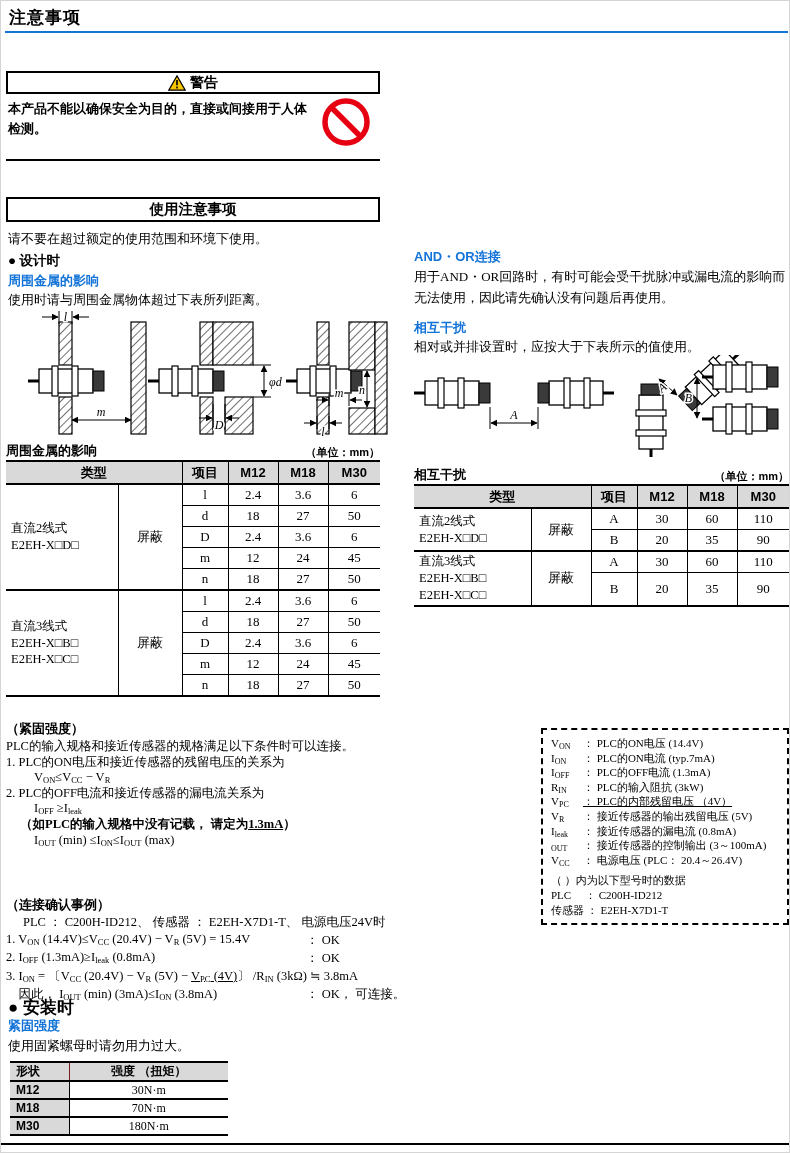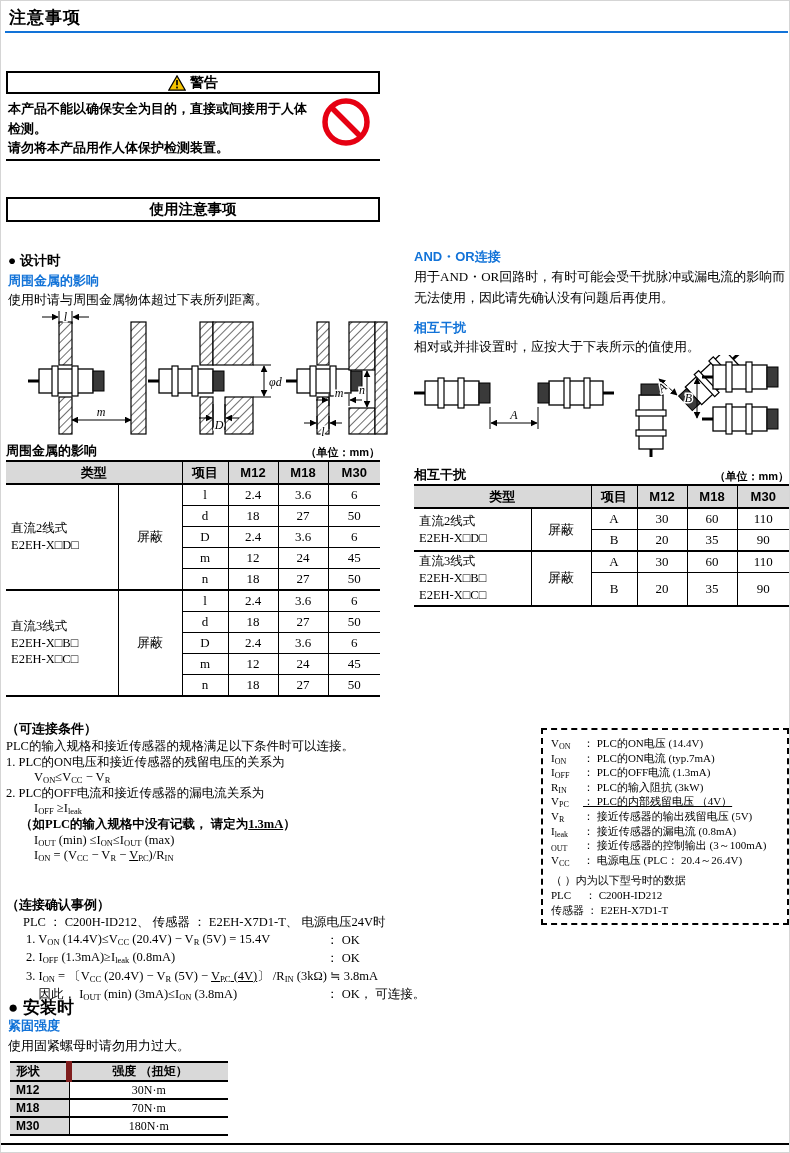--- a/index.html
+++ b/index.html
@@ -28,36 +28,36 @@
   .spec tr>*:first-child{border-left:none;}
   .spec tr>*:last-child{border-right:none;}
   .spec tbody tr.g>td{border-top:2px solid #000;}
   .spec td.type{text-align:left;padding-left:5px;font-size:12.5px;line-height:1.35;}
   .caption-row{display:flex;justify-content:space-between;align-items:flex-end;}
   .unit{font-size:11px;}
   
   .plc-lines div{font-size:12.5px;line-height:15.6px;white-space:nowrap;}
   .i1{padding-left:14px;font-weight:bold;}
   .i2{padding-left:28px;}
-  .ex-line{position:relative;font-size:12.5px;height:18px;white-space:nowrap;margin-left:20px;}
+  .ex-line{position:relative;font-size:12.5px;height:18px;white-space:nowrap;}
   .ex-line .res{position:absolute;left:300px;top:0;}
   
   .defs{border:2px dashed #000;box-sizing:border-box;padding:6px 8px;font-size:11px;line-height:14.6px;}
   .defs .row{white-space:nowrap;}
   .defs .term{display:inline-block;width:32px;}
   .defs sub{font-size:8px;}
   .defs .u-row{text-decoration:underline;}
   .defs .gap{height:6px;}
   
   table.str{border-collapse:collapse;table-layout:fixed;border-bottom:2px solid #000;}
   .str th,.str td{border-top:2px solid #000;font-size:12px;padding:0;height:16px;overflow:hidden;}
   .str th{background:#d9d9d9;font-family:"Liberation Sans",sans-serif;height:17px;}
   .str .c1{background:#d9d9d9;font-family:"Liberation Sans",sans-serif;font-weight:bold;text-align:left;padding-left:6px;border-right:1px solid #000;}
   .str .c2{text-align:center;font-family:"Liberation Serif",serif;}
-  .str th.c1h{text-align:left;padding-left:6px;border-right:6px solid #7f1d1d;}
+  .str th.c1h{text-align:left;padding-left:6px;border-right:1px solid #7f1d1d;}
   
   .wall{fill:url(#hatch);stroke:#000;stroke-width:1.2;}
   .dimline{stroke:#000;stroke-width:1;fill:none;}
   .dim{font:italic 12px "Liberation Serif",serif;fill:#000;paint-order:stroke;stroke:#fff;stroke-width:3px;}
 </style>
 </head>
 <body>
 
 <div class="page">
 
@@ -67,33 +67,33 @@
   <div class="abs boxed warn-title sans b" style="left:5px;top:70px;width:374px;height:23px;">
     <svg width="18" height="16" viewBox="0 0 24 21">
       <polygon points="12,1 23,20 1,20" fill="#f6c400" stroke="#000" stroke-width="1.6"></polygon>
       <rect x="10.9" y="6.5" width="2.2" height="7" fill="#000"></rect>
       <rect x="10.9" y="15.3" width="2.2" height="2.4" fill="#000"></rect>
     </svg>
     <span>警告</span>
   </div>
   <div class="abs sans b warn-body" style="left:7px;top:98px;width:308px;">
     <div>本产品不能以确保安全为目的，直接或间接用于人体检测。</div>
-    <div>请勿将本产品用作人体保护检测装置。</div>
   </div>
   <svg class="abs" style="left:320px;top:96px;" width="50" height="50" viewBox="0 0 50 50">
     <circle cx="25" cy="25" r="21" fill="none" stroke="#e60012" stroke-width="5.5"></circle>
     <line x1="10.5" y1="10.5" x2="39.5" y2="39.5" stroke="#e60012" stroke-width="5.5"></line>
   </svg>
   <div class="abs rule-black" style="left:5px;top:158px;width:374px;"></div>
 
   <div class="abs boxed sans b" style="left:5px;top:196px;width:374px;height:25px;font-size:14.5px;">
     <span>使用注意事项</span>
   </div>
-
-  <div class="abs sans b" style="left:7px;top:251px;font-size:13.5px;">● 设计时</div>
+  <div class="abs note" style="left:7px;top:229px;">请不要在超过额定的使用范围和环境下使用。</div>
+
+  <div class="abs sans b" style="left:7px;top:251px;font-size:13.5px;font-family:Liberation Serif, serif;">● 设计时</div>
   <div class="abs sans b blue subhead" style="left:7px;top:271px;">周围金属的影响</div>
   <div class="abs note" style="left:7px;top:290px;">使用时请与周围金属物体超过下表所列距离。</div>
 
   <svg class="abs" style="left:8px;top:307px;" width="380" height="130" viewBox="0 0 380 130">
     <defs>
       <pattern id="hatch" patternUnits="userSpaceOnUse" width="6" height="6" patternTransform="rotate(45)">
         <rect width="6" height="6" fill="#fff"></rect>
         <line x1="0" y1="0" x2="0" y2="6" stroke="#555" stroke-width="1.7"></line>
       </pattern>
       <marker id="ar" viewBox="0 0 10 10" refX="9" refY="5" markerWidth="7" markerHeight="7" orient="auto-start-reverse">
@@ -343,30 +343,29 @@
       </tr>
       <tr style="height:33px;">
           <td>B</td>
           <td>20</td>
           <td>35</td>
           <td>90</td>
         </tr>
     </tbody>
   </table>
 
-  <div class="abs sans b subhead" style="left:5px;top:719px;">（可连接条件）</div>
+  <div class="abs sans b subhead" style="left:5px;top:719px;">（紧固强度）</div>
   <div class="abs plc-lines" style="left:5px;top:738px;width:530px;">
     <div>PLC的输入规格和接近传感器的规格满足以下条件时可以连接。</div>
     <div>1. PLC的ON电压和接近传感器的残留电压的关系为</div>
     <div class="i2">V<sub>ON</sub>≤V<sub>CC</sub> − V<sub>R</sub></div>
     <div>2. PLC的OFF电流和接近传感器的漏电流关系为</div>
     <div class="i2">I<sub>OFF</sub> ≥I<sub>leak</sub></div>
     <div class="i1">（如PLC的输入规格中没有记载， 请定为<u>1.3mA</u>）</div>
     <div class="i2">I<sub>OUT</sub> (min) ≤I<sub>ON</sub>≤I<sub>OUT</sub> (max)</div>
-    <div class="i2">I<sub>ON</sub> = (V<sub>CC</sub> − V<sub>R</sub> − <u>V<sub>PC</sub></u>)/R<sub>IN</sub></div>
   </div>
   <div class="abs sans b subhead" style="left:5px;top:895px;text-align:center;">（连接确认事例）</div>
   <div class="abs" style="left:22px;top:913px;font-size:12.5px;white-space:nowrap;">PLC ： C200H-ID212、 传感器 ： E2EH-X7D1-T、 电源电压24V时</div>
   <div class="abs" style="left:5px;top:931px;width:540px;">
     <div class="ex-line"><span>1. V<sub>ON</sub> (14.4V)≤V<sub>CC</sub> (20.4V) − V<sub>R</sub> (5V) = 15.4V</span><span class="res">： OK</span></div>
     <div class="ex-line"><span>2. I<sub>OFF</sub> (1.3mA)≥I<sub>leak</sub> (0.8mA)</span><span class="res">： OK</span></div>
     <div class="ex-line"><span>3. I<sub>ON</sub> = 〔V<sub>CC</sub> (20.4V) − V<sub>R</sub> (5V) − <u>V<sub>PC</sub> (4V)</u>〕 /R<sub>IN</sub> (3kΩ) ≒ 3.8mA</span><span class="res"></span></div>
     <div class="ex-line"><span>　因此， I<sub>OUT</sub> (min) (3mA)≤I<sub>ON</sub> (3.8mA)</span><span class="res">： OK， 可连接。</span></div>
   </div>
 

